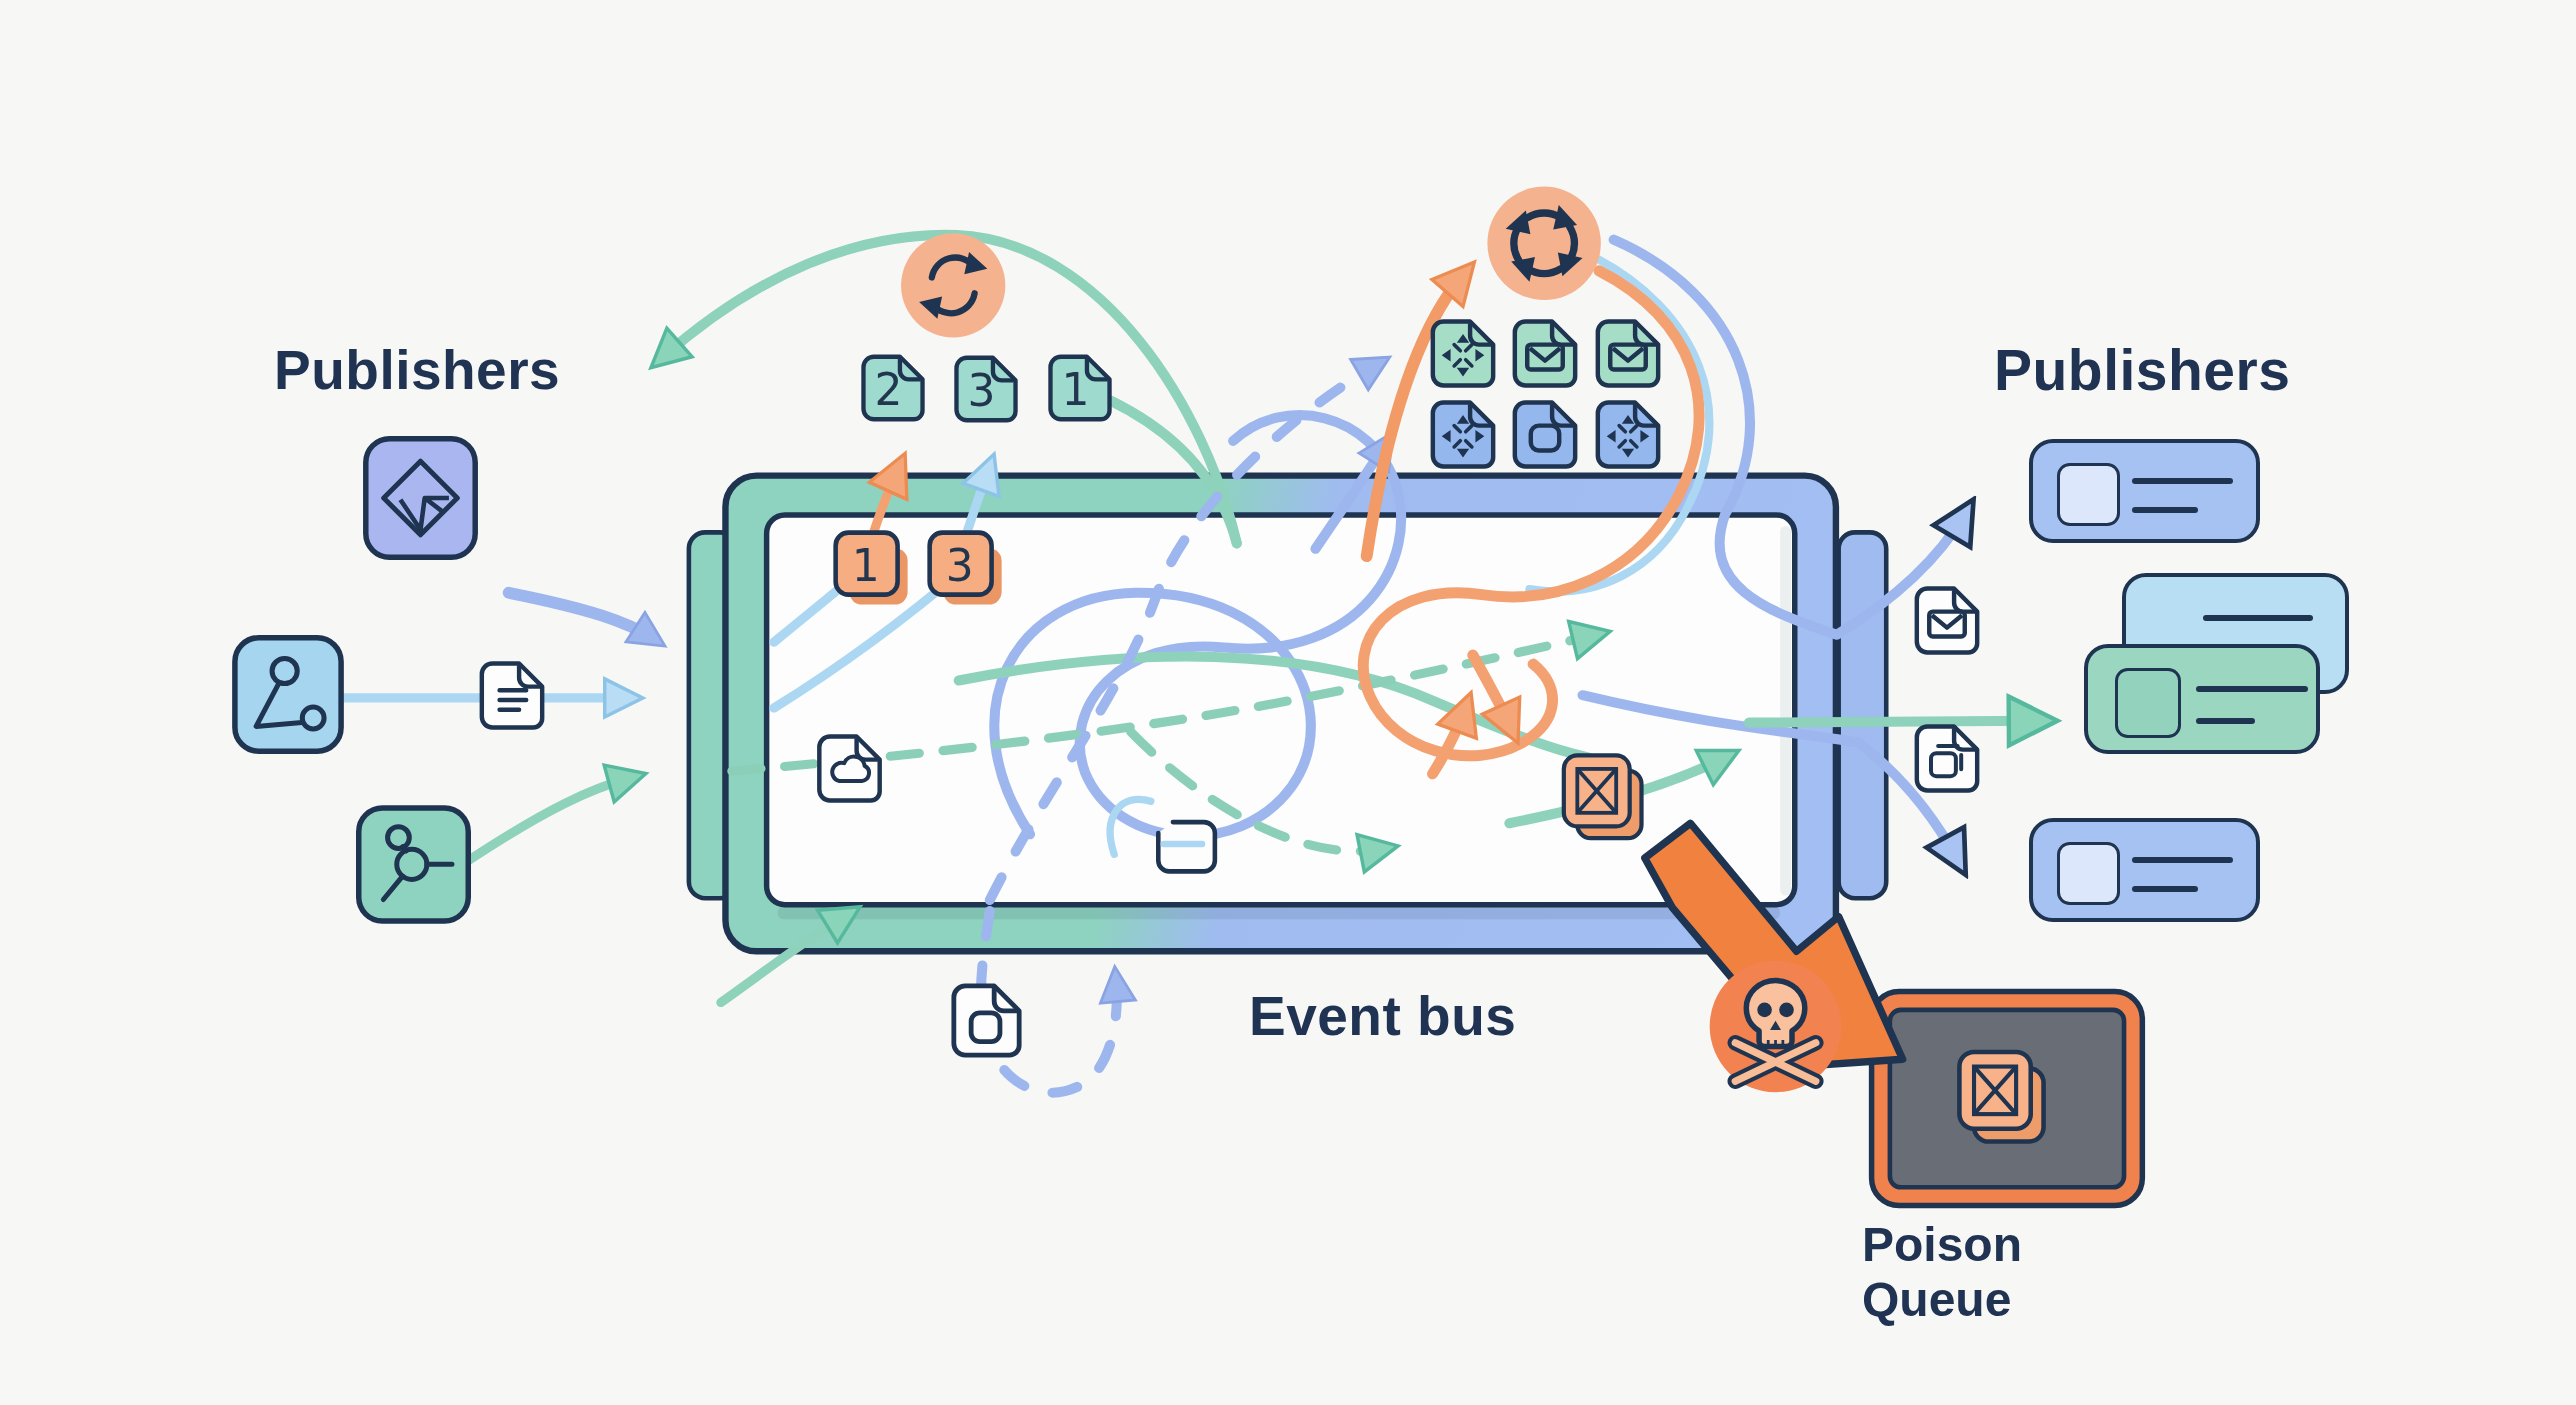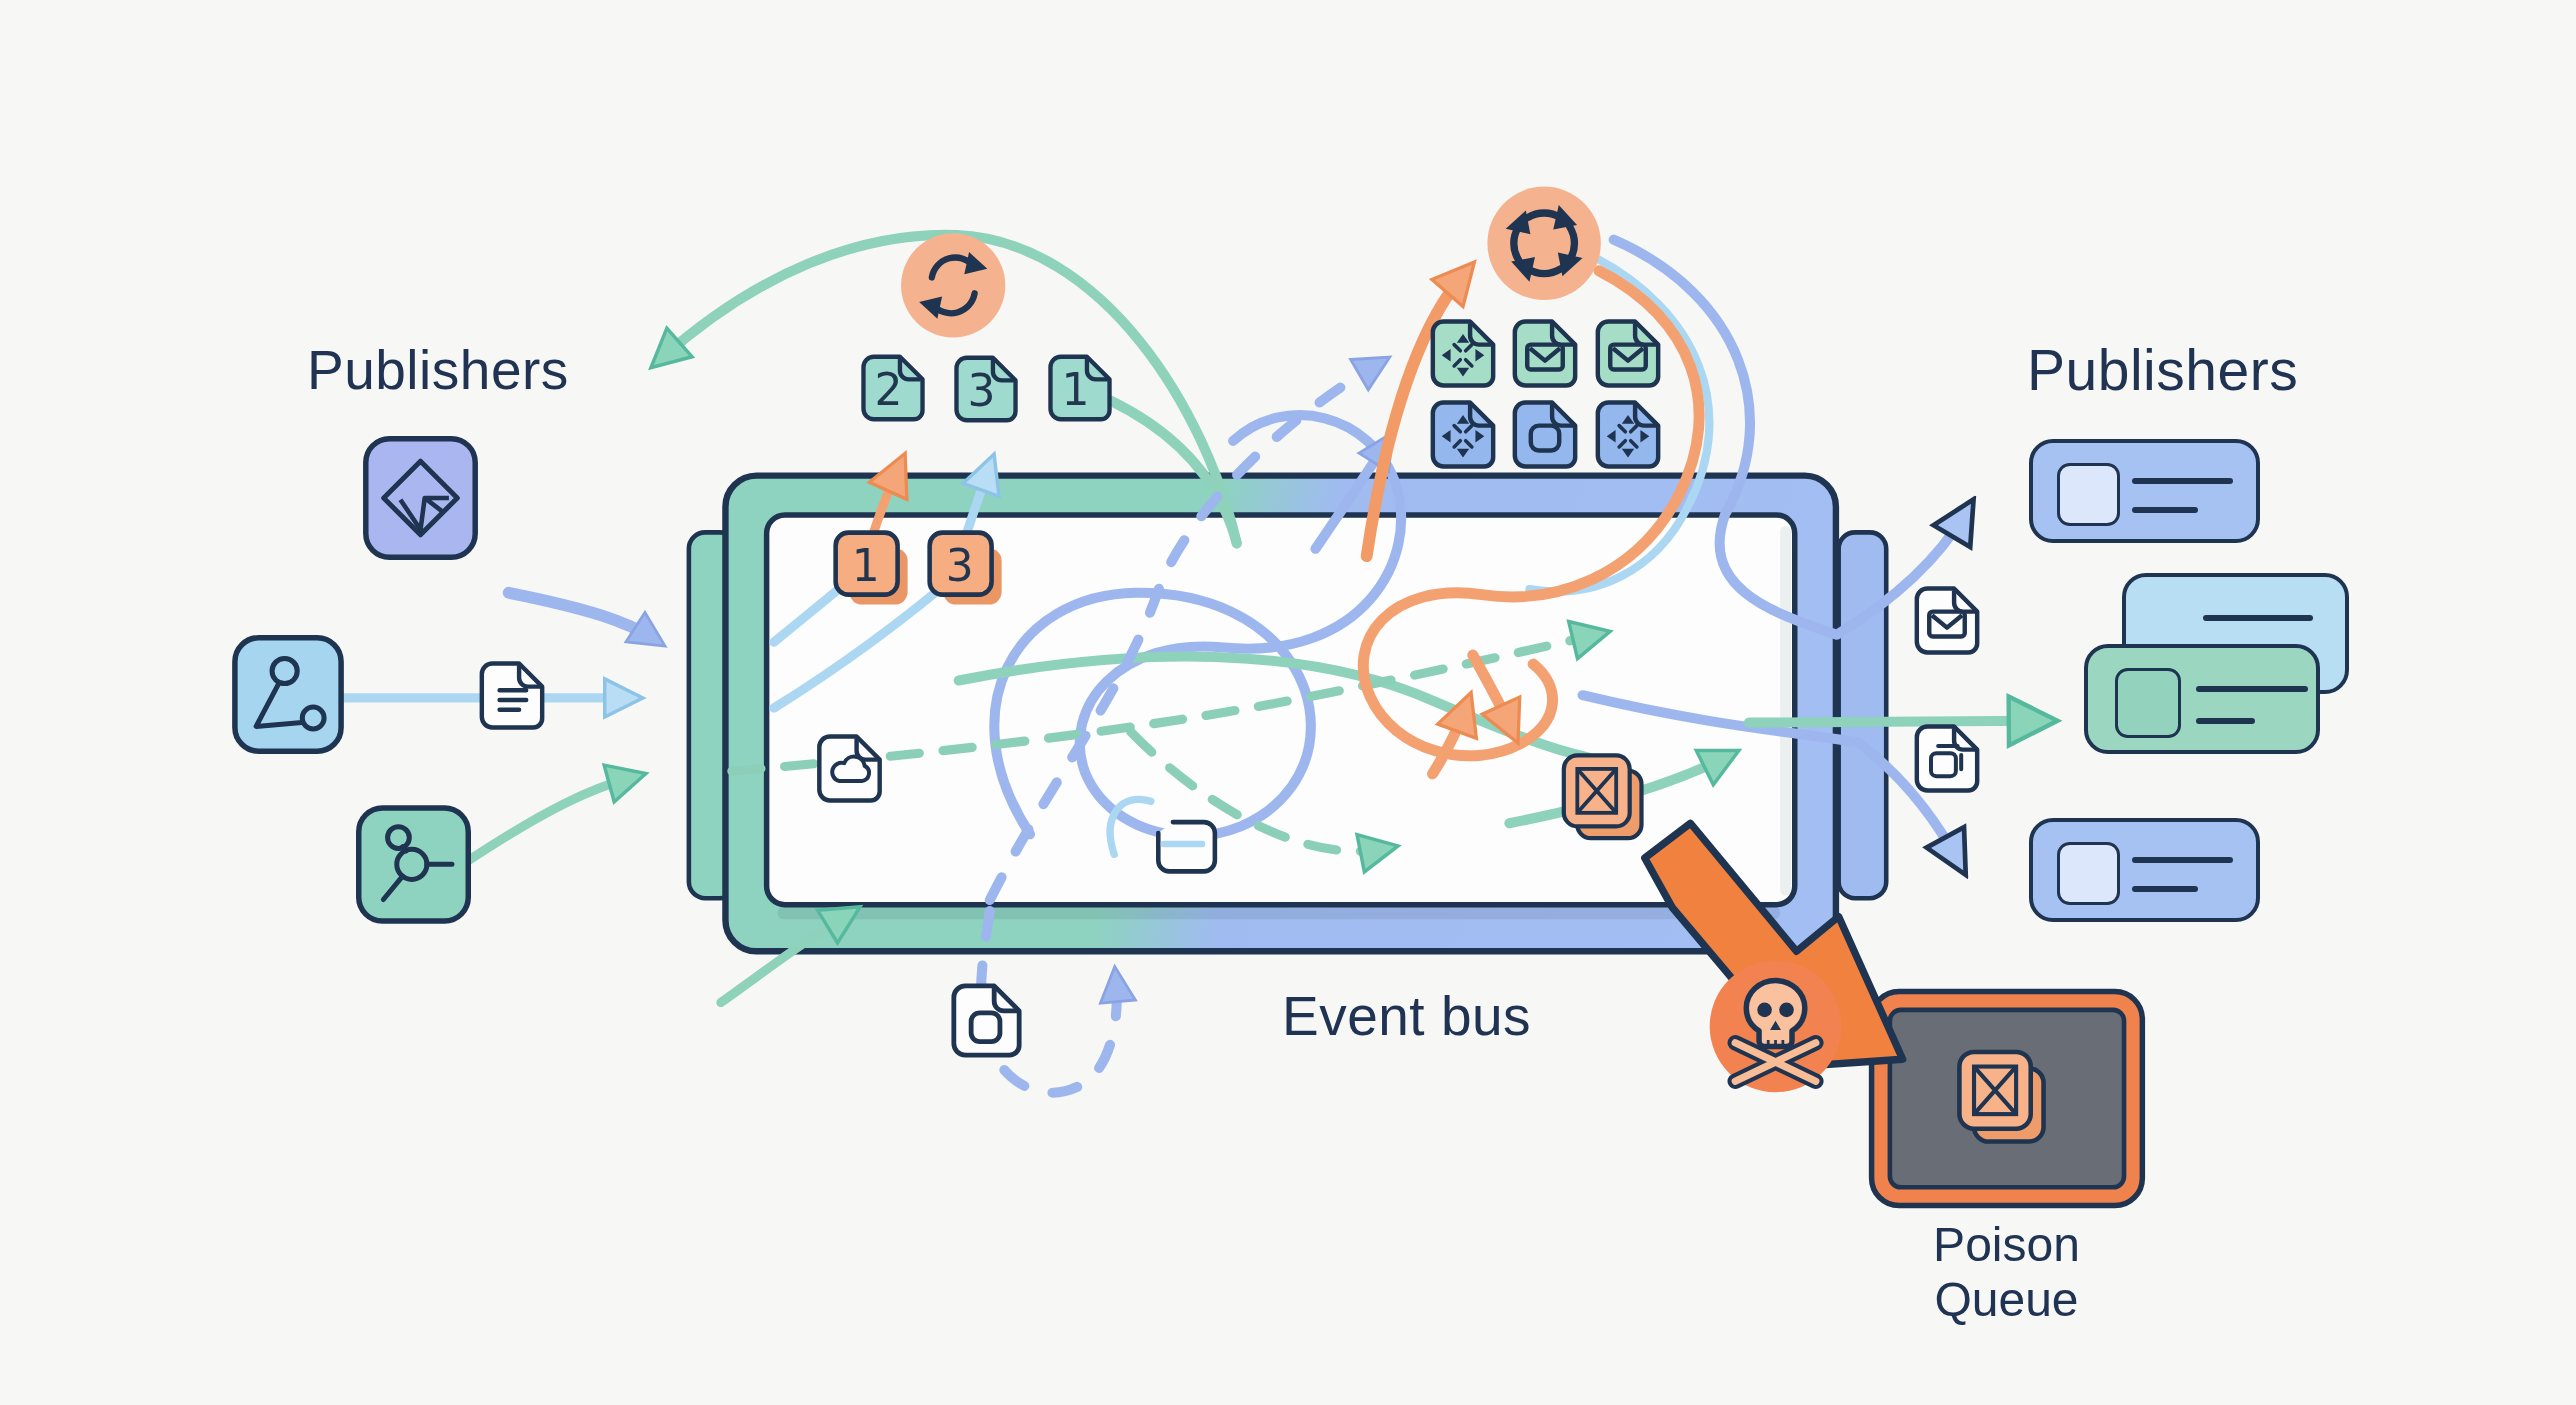--- a/index.html
+++ b/index.html
@@ -1,30 +1,30 @@
 <!DOCTYPE html>
 <html style="font-size:14.6px"><head>
 <meta charset="utf-8">
 <style>
   html,body{margin:0;padding:0;width:2576px;height:1405px;overflow:hidden;}
   body{background:#f7f8f6;position:relative;font-family:"Liberation Sans",sans-serif;color:#1e3450;}
   #underlay{position:absolute;left:0;top:0;z-index:0;}
   .tile{position:absolute;z-index:2;}
   .tile svg{display:block;width:100%;height:100%;}
-  .heading{position:absolute;z-index:3;font-weight:400;color:#203352;letter-spacing:0.5px;white-space:nowrap;margin-left:33px;}
+  .heading{position:absolute;z-index:3;font-weight:700;color:#203352;letter-spacing:0.5px;white-space:nowrap;}
   .msgbox{position:absolute;z-index:2;}
   .msgbox svg{position:absolute;left:0;top:0;width:100%;height:100%;}
   .msgbox .num{position:absolute;inset:0;display:flex;align-items:center;justify-content:center;
     font-family:"DejaVu Sans",sans-serif;font-size:44px;font-weight:500;color:#223650;
     padding-right:9.1px;padding-top:3.7px;}
   .orangebox .num{padding-right:14.6px;padding-bottom:9.1px;padding-top:0;}
   .card{position:absolute;z-index:2;border:4.6px solid #1e3450;border-radius:24px;box-sizing:border-box;}
   .card .sq{position:absolute;border:3.7px solid #1e3450;border-radius:12.8px;}
   .card .ln{position:absolute;height:6.4px;border-radius:3.7px;background:#1e3450;}
-  .queue-label{position:absolute;z-index:3;text-align:center;font-weight:400;color:#203352;}
+  .queue-label{position:absolute;z-index:3;font-weight:700;color:#203352;}
 </style>
 </head>
 <body>
 
 <svg id="underlay" width="2576" height="1405" viewBox="0 0 2816 1536">
   <defs>
     <linearGradient id="busGrad" x1="0" y1="0" x2="1" y2="0.12">
       <stop offset="0" stop-color="#8ed3c0"></stop>
         <stop offset="0.44" stop-color="#8ed3c0"></stop>
       <stop offset="0.55" stop-color="#9fbbf0"></stop>

